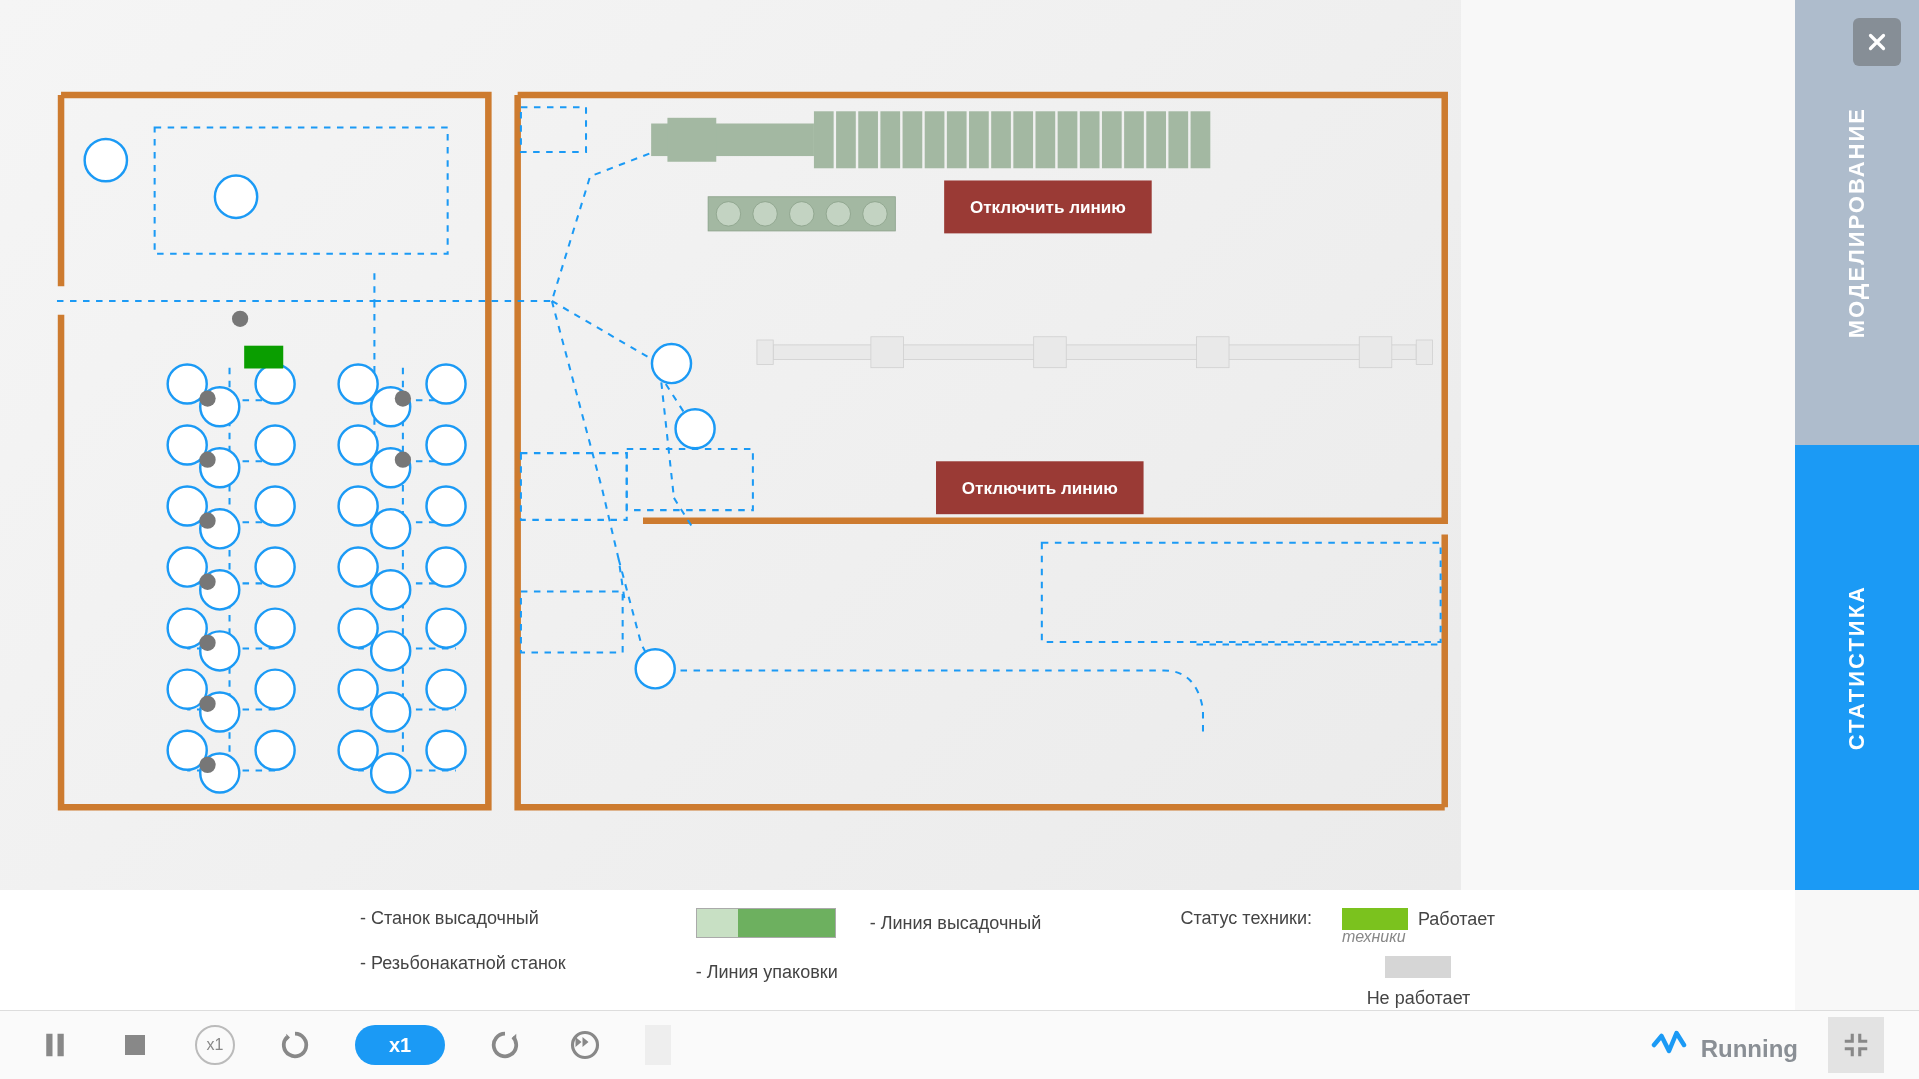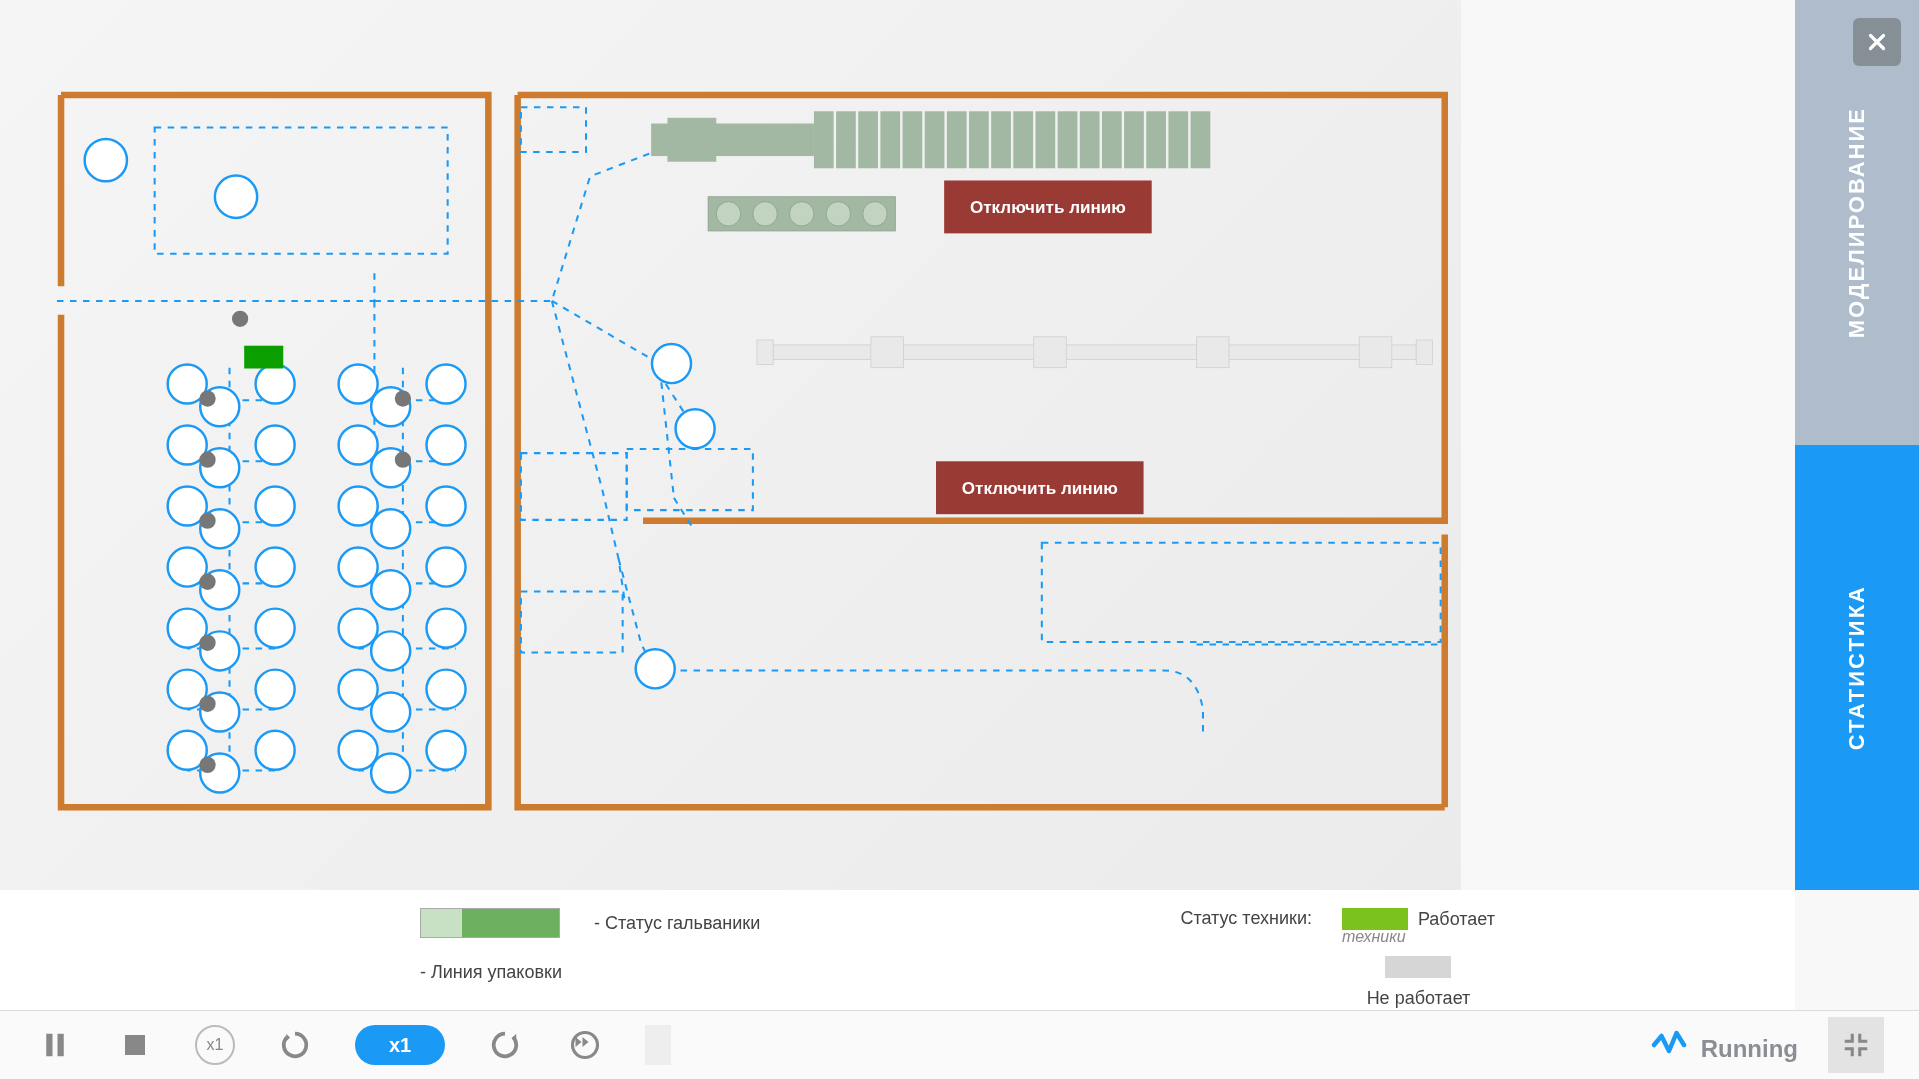--- a/index.html
+++ b/index.html
@@ -201,25 +201,33 @@
   </div>
 
   <div class="close-btn">
     <svg viewBox="0 0 24 24" width="26" height="26">
         <path fill="#fff" d="M18 6L6 18M6 6l12 12" stroke="#fff" stroke-width="3" stroke-linecap="round"></path>
       </svg>
   </div>
 
   <div class="legend-area">
     <div style="width:360px"></div>
+    <div class="legend-col">
+      <div class="legend-row">
+          <span class="dash-label">- Станок высадочный</span>
+        </div>
+      <div class="legend-row">
+          <span class="dash-label">- Резьбонакатной станок</span>
+        </div>
+    </div>
     <div class="legend-col" style="padding-left:60px;">
       <div class="legend-row">
           <span class="legend-galv-icn"></span>
           <span style="width:14px"></span>
-          <span>- Статус гальваники</span>
+          <span>- Линия высадочный</span>
         </div>
       <div class="legend-row">
           <span>- Линия упаковки</span>
         </div>
     </div>
     <div style="flex:1"></div>
     <div class="legend-col" style="padding-right:30px; align-items:center; justify-content:center;">
       <span>Статус техники:</span>
     </div>
     <div class="legend-col" style="gap:4px; padding-right:40px;">

